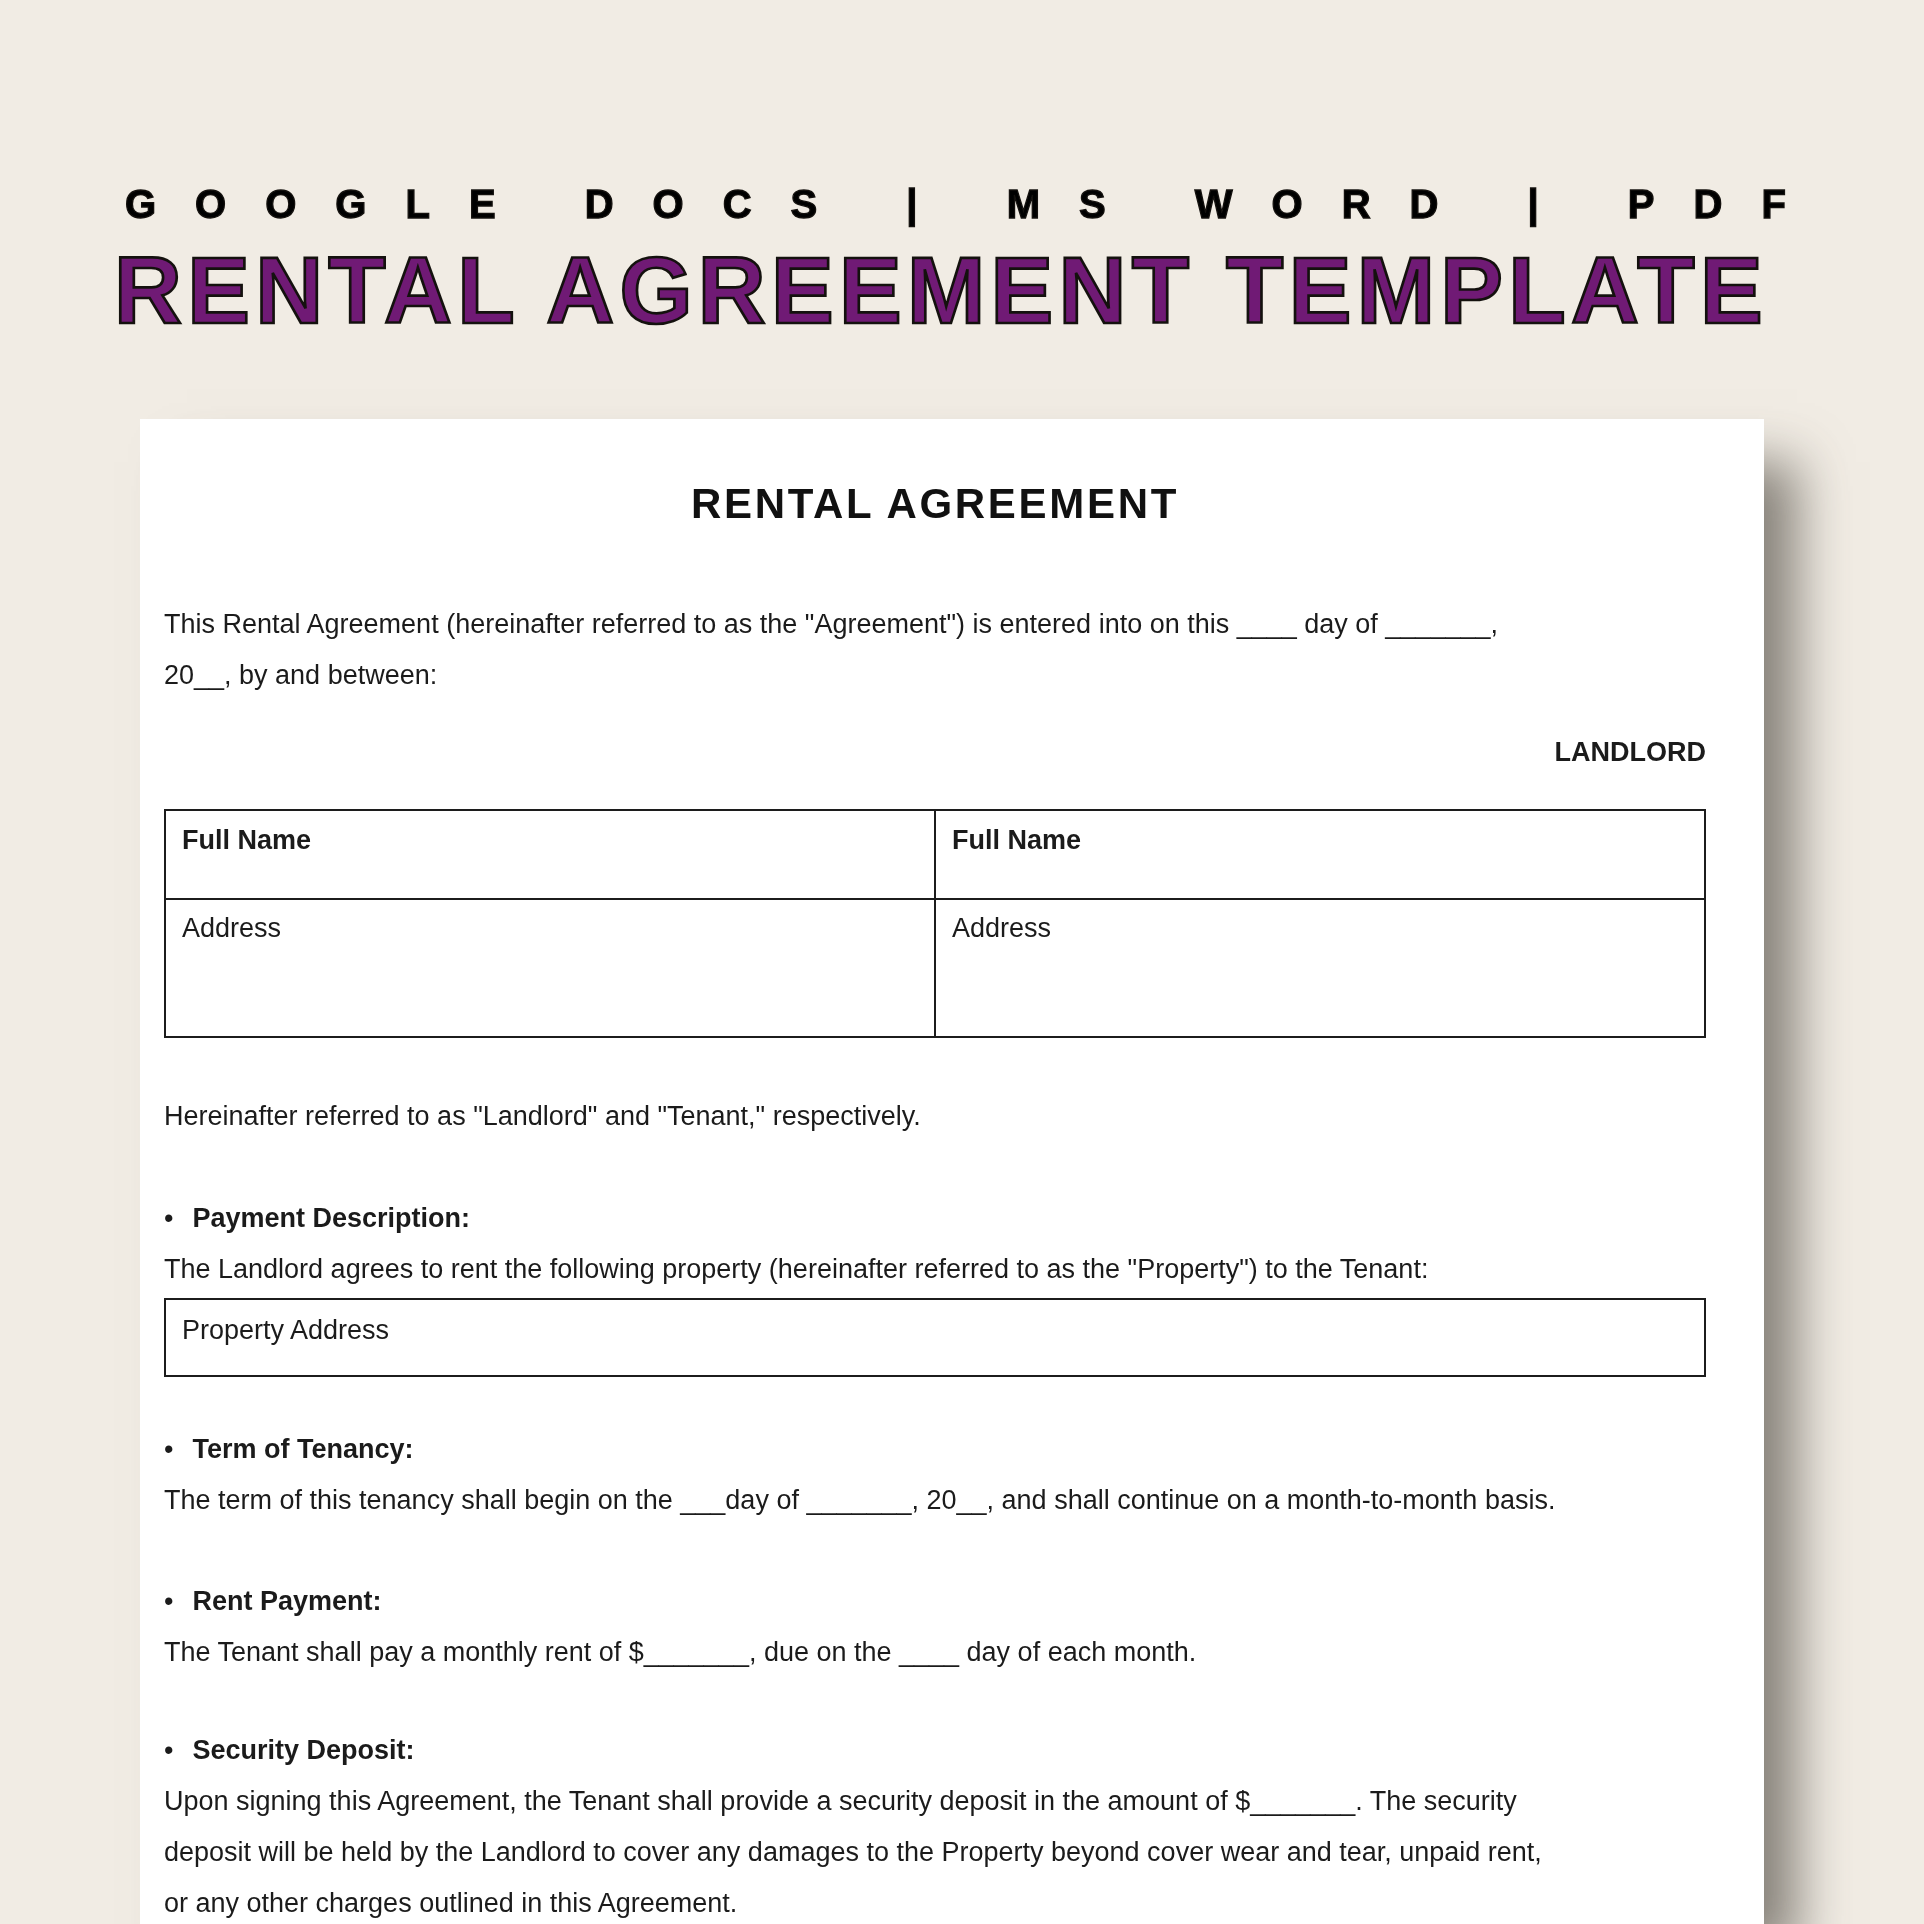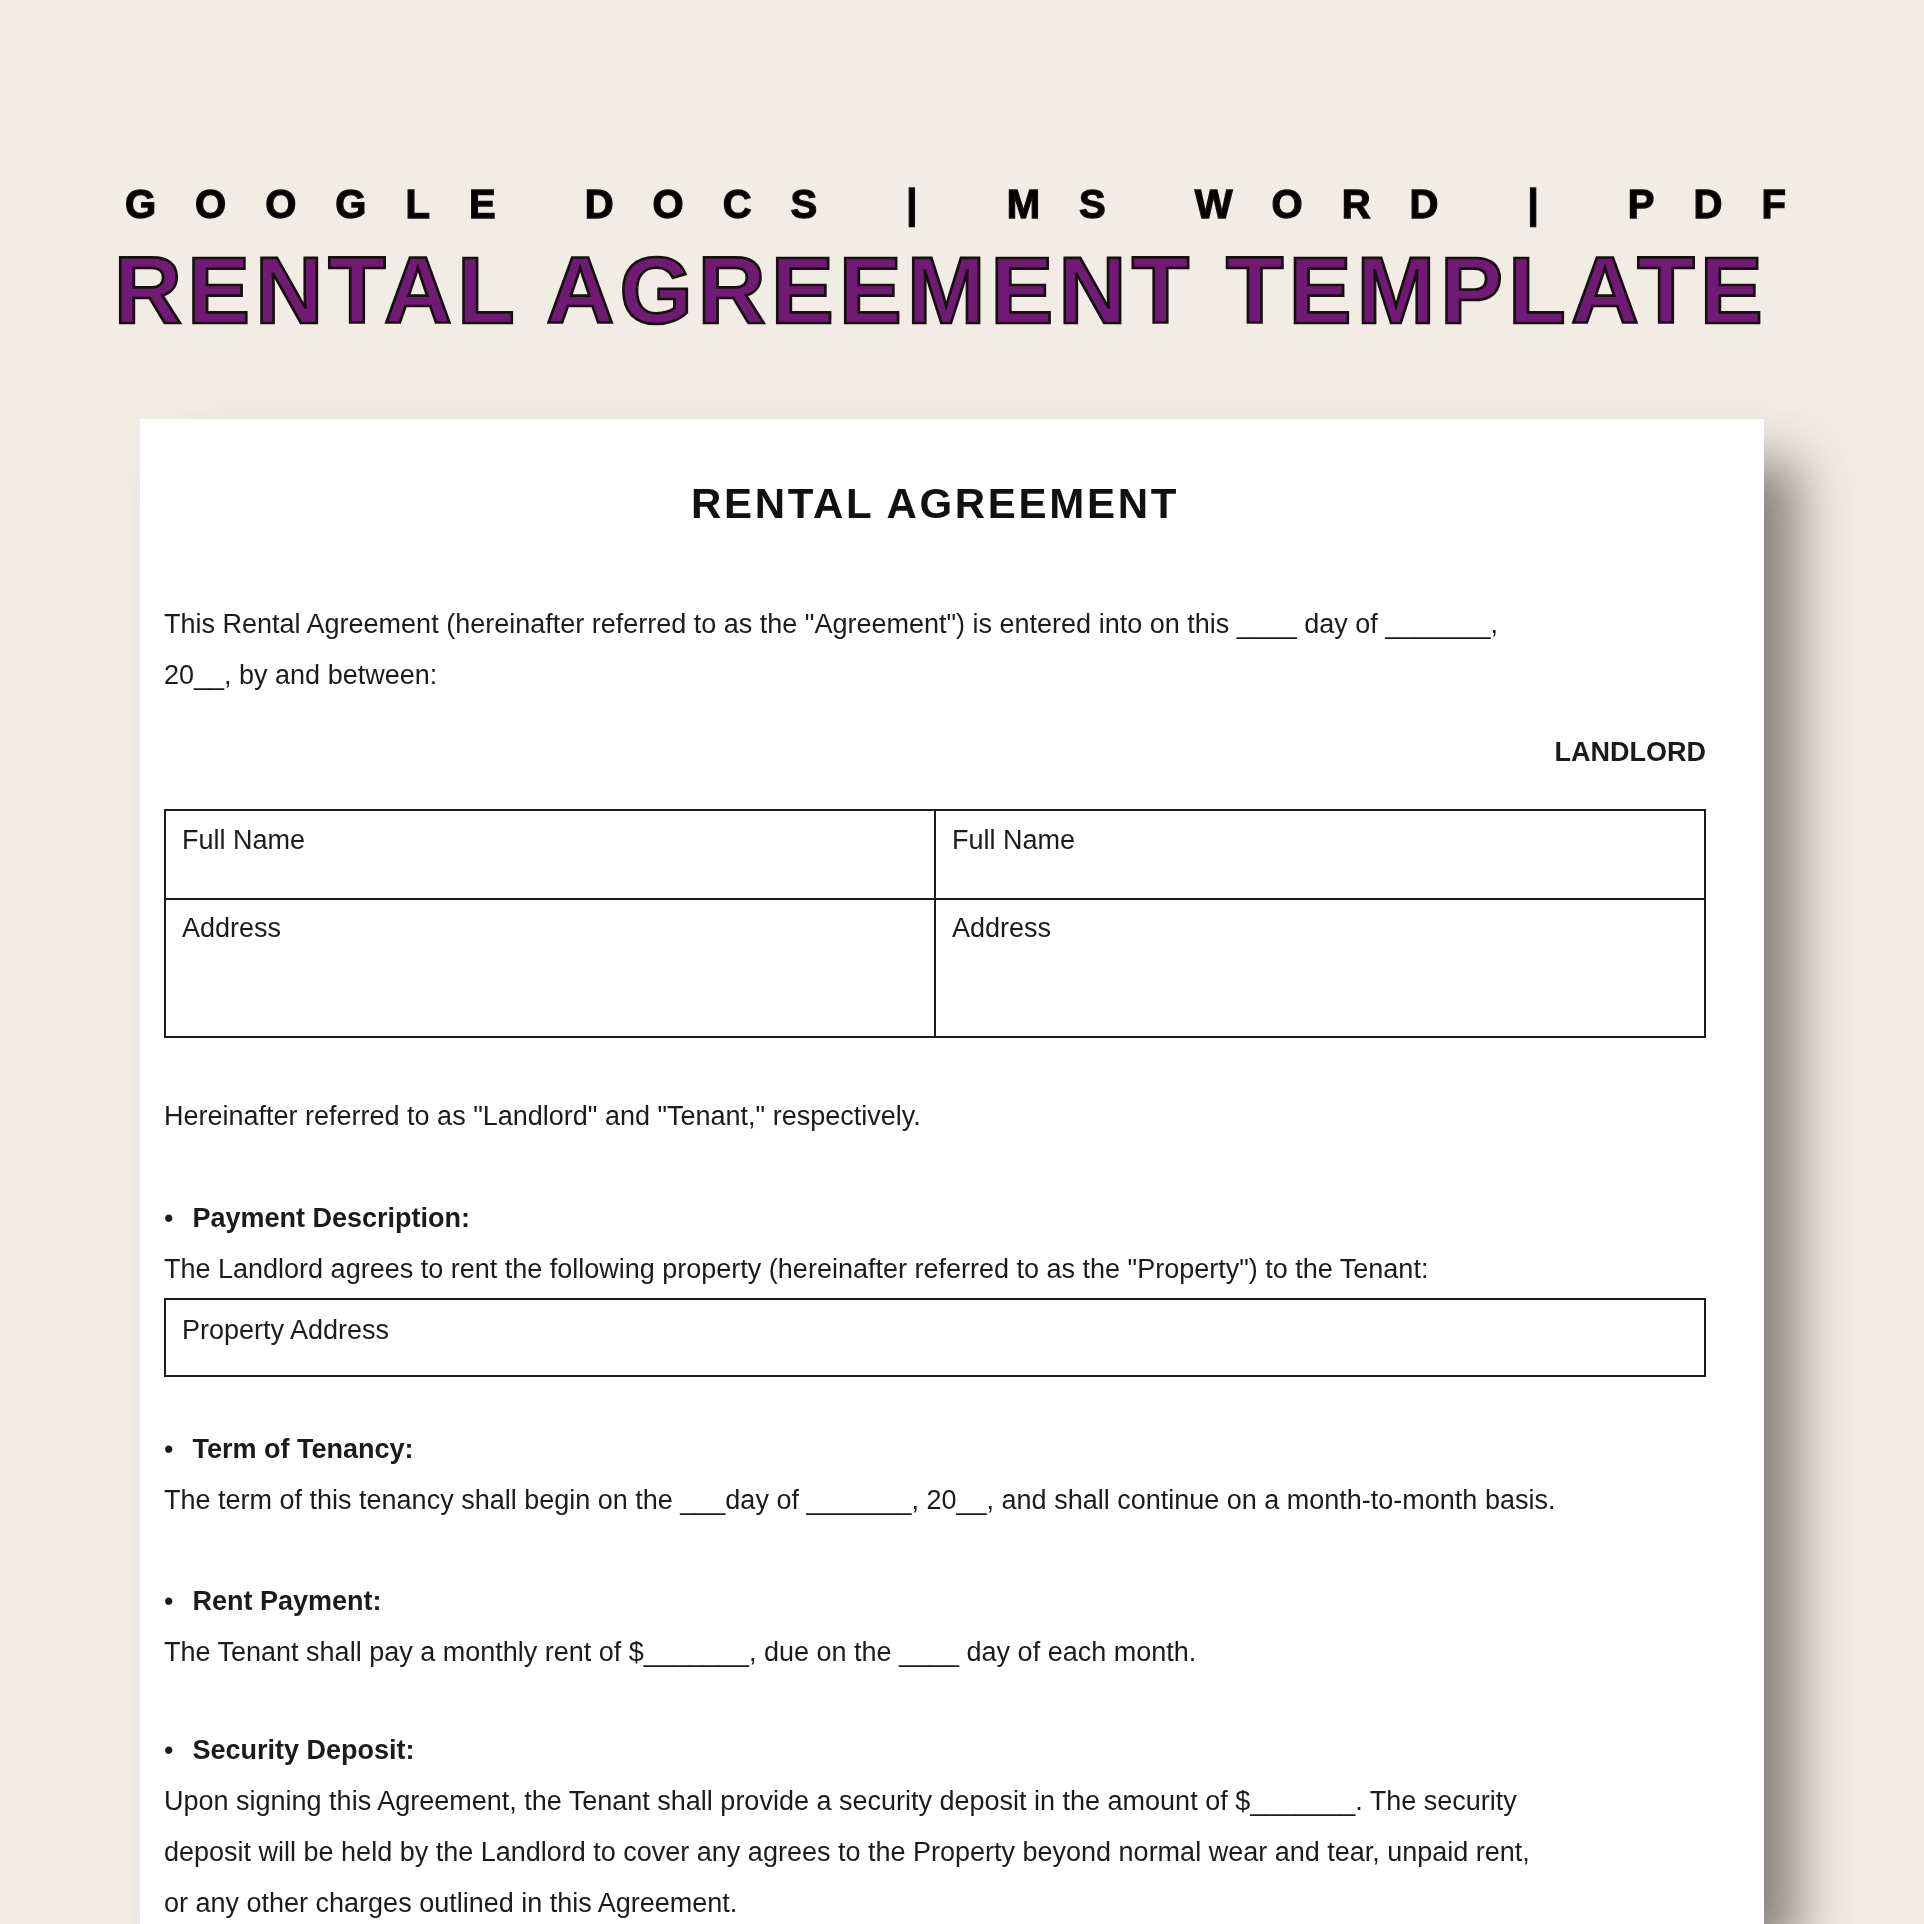--- a/index.html
+++ b/index.html
@@ -72,21 +72,21 @@
     border-collapse: collapse;
   }
   .party-table td {
     width: 50%;
     border: 2.7px solid #1c1c1c;
     vertical-align: top;
     padding: 12.5px 0 0 16px;
     font-size: 27px;
     line-height: 32px;
   }
-  td.row-name { height: 74px; }
+  td.row-name { height: 74px; font-weight: bold; }
   td.row-addr { height: 124px; }
   .hereinafter { margin-top: 53px; }
   .sec-heading { display: flex; align-items: baseline; }
   .sec-heading .bullet {
     width: 28.5px;
     flex: 0 0 28.5px;
     font-size: 27px;
   }
   .sec-heading-text { font-weight: 700; }
   .mt57 { margin-top: 51px; }
@@ -162,18 +162,18 @@
   <div>
     <div class="line">The Tenant shall pay a monthly rent of $_______, due on the ____ day of each month.</div>
   </div>
 
   <div class="sec-heading mt53">
     <span class="bullet">•</span>
     <span class="sec-heading-text">Security Deposit:</span>
   </div>
   <div>
     <div class="line">Upon signing this Agreement, the Tenant shall provide a security deposit in the amount of $_______. The security</div>
-    <div class="line">deposit will be held by the Landlord to cover any agrees to the Property beyond normal wear and tear, unpaid rent,</div>
+    <div class="line">deposit will be held by the Landlord to cover any damages to the Property beyond cover wear and tear, unpaid rent,</div>
     <div class="line">or any other charges outlined in this Agreement.</div>
   </div>
 
 </div>
 
 
 </body></html>

